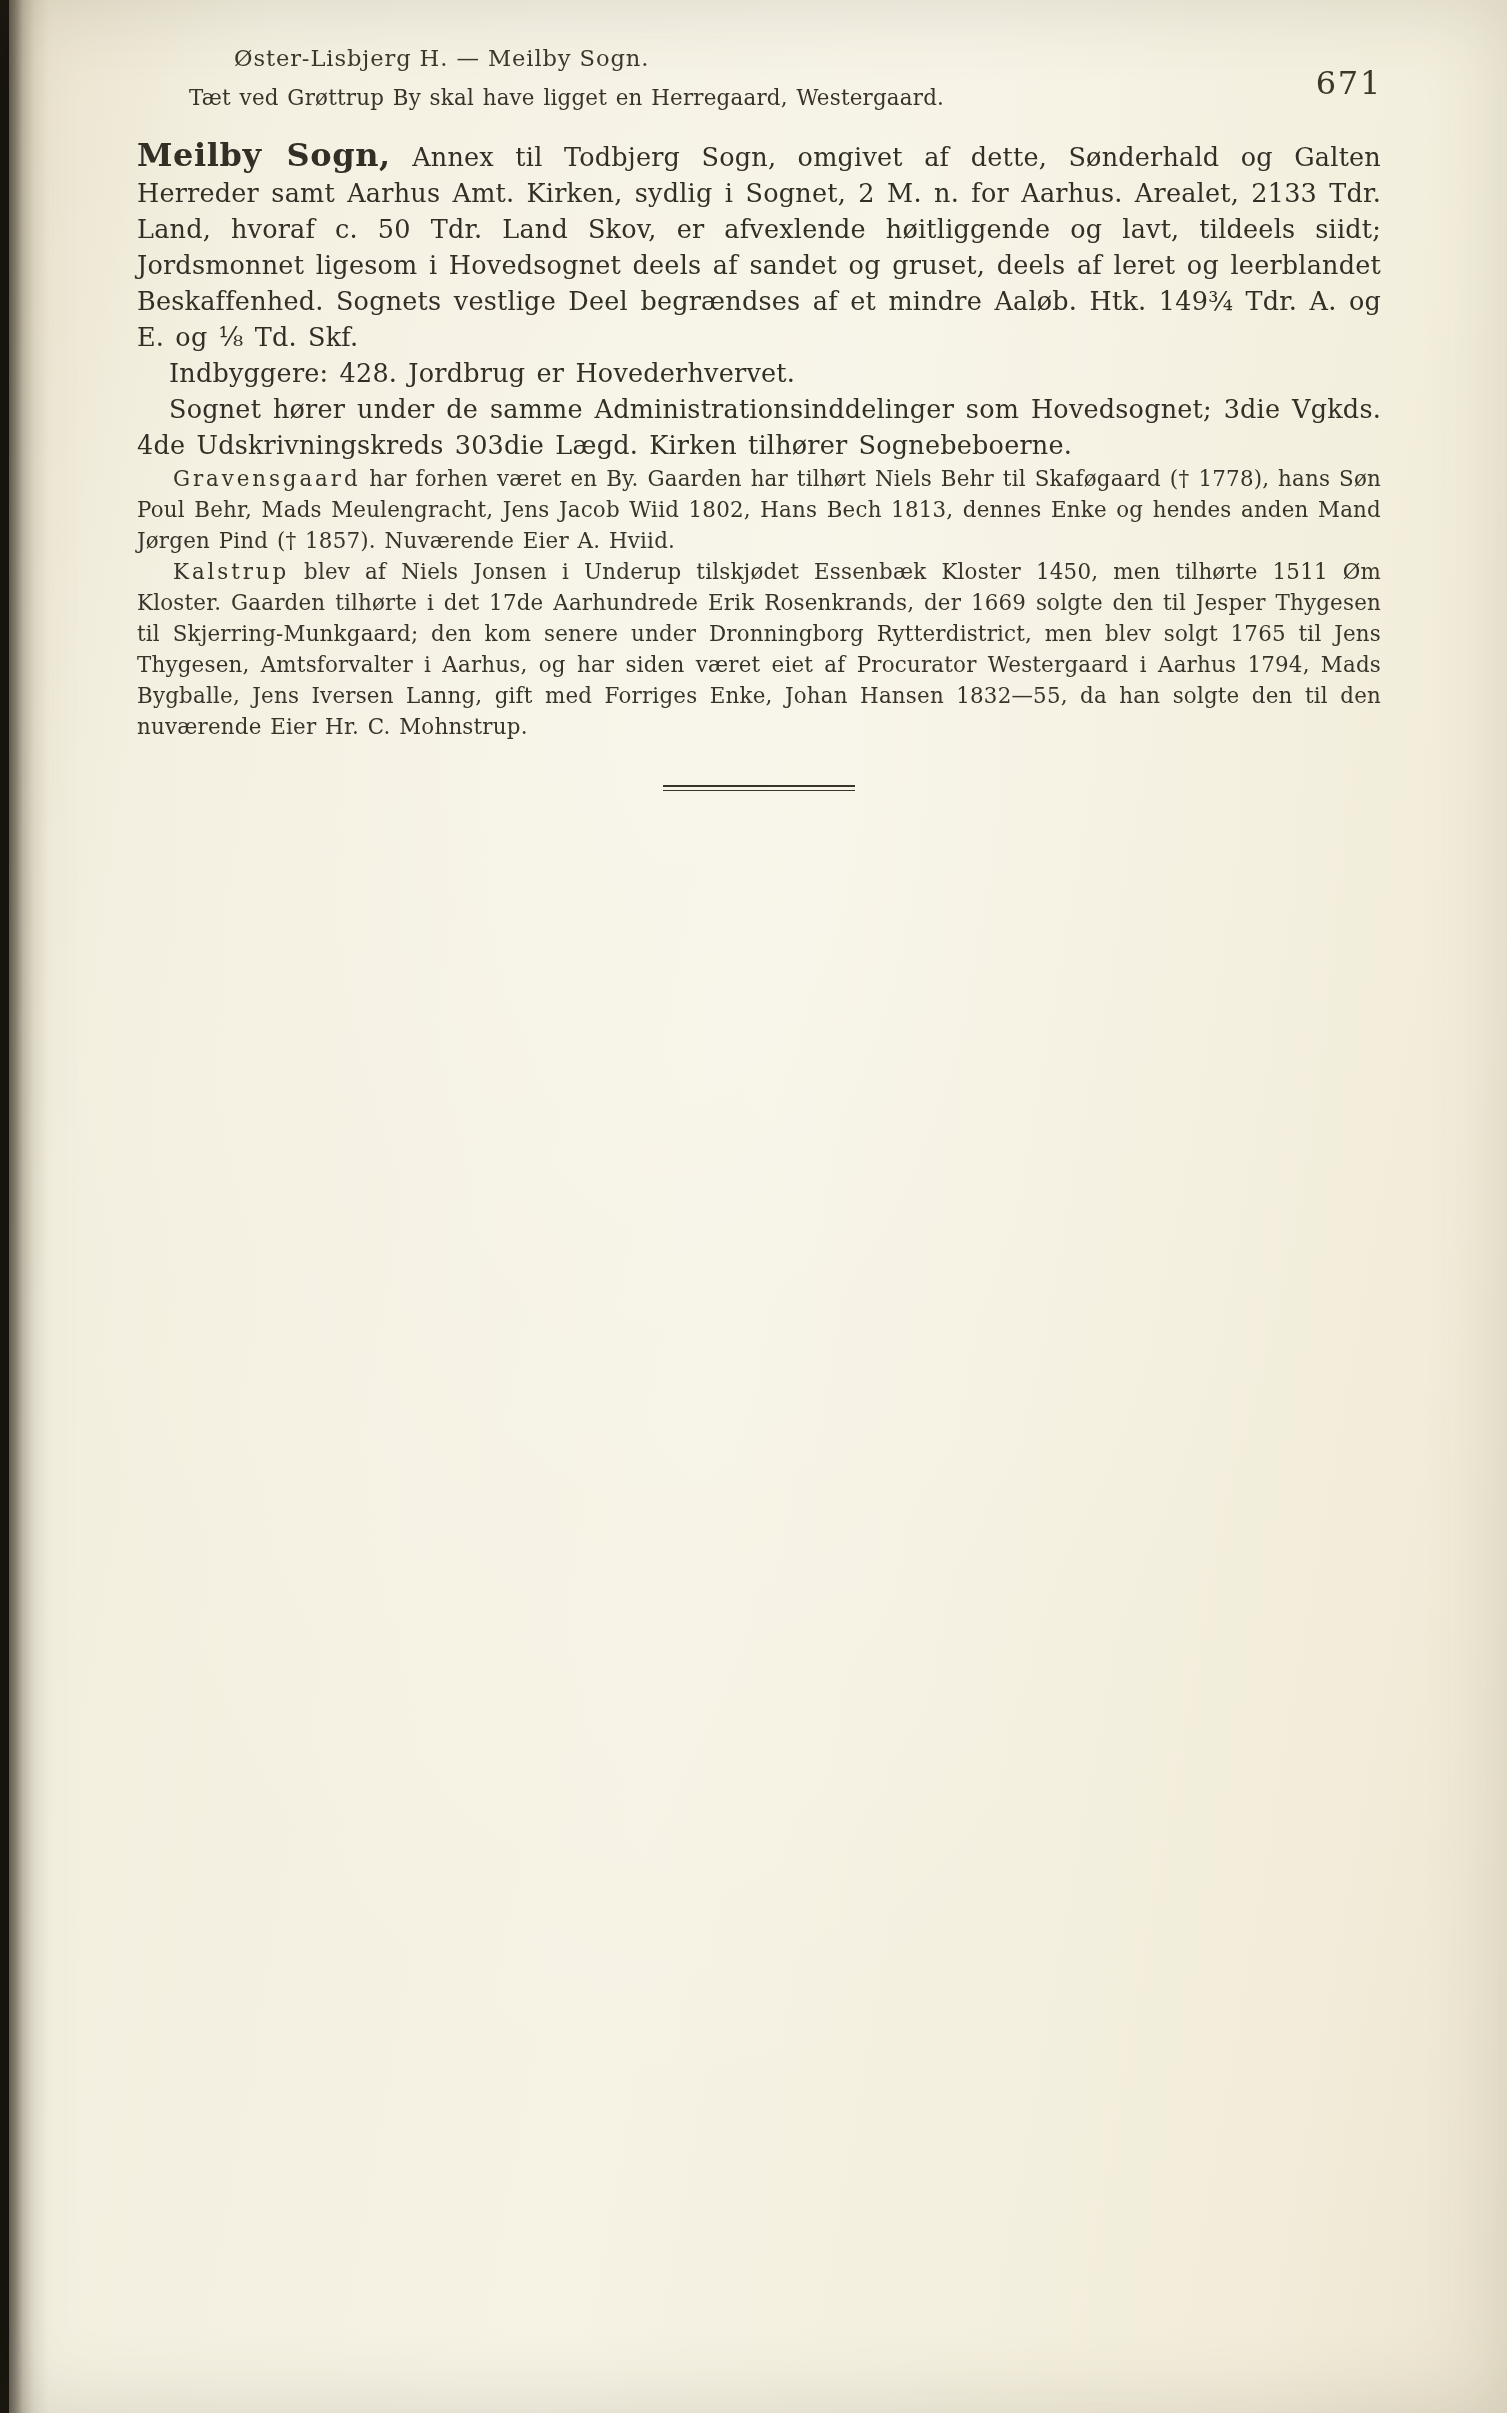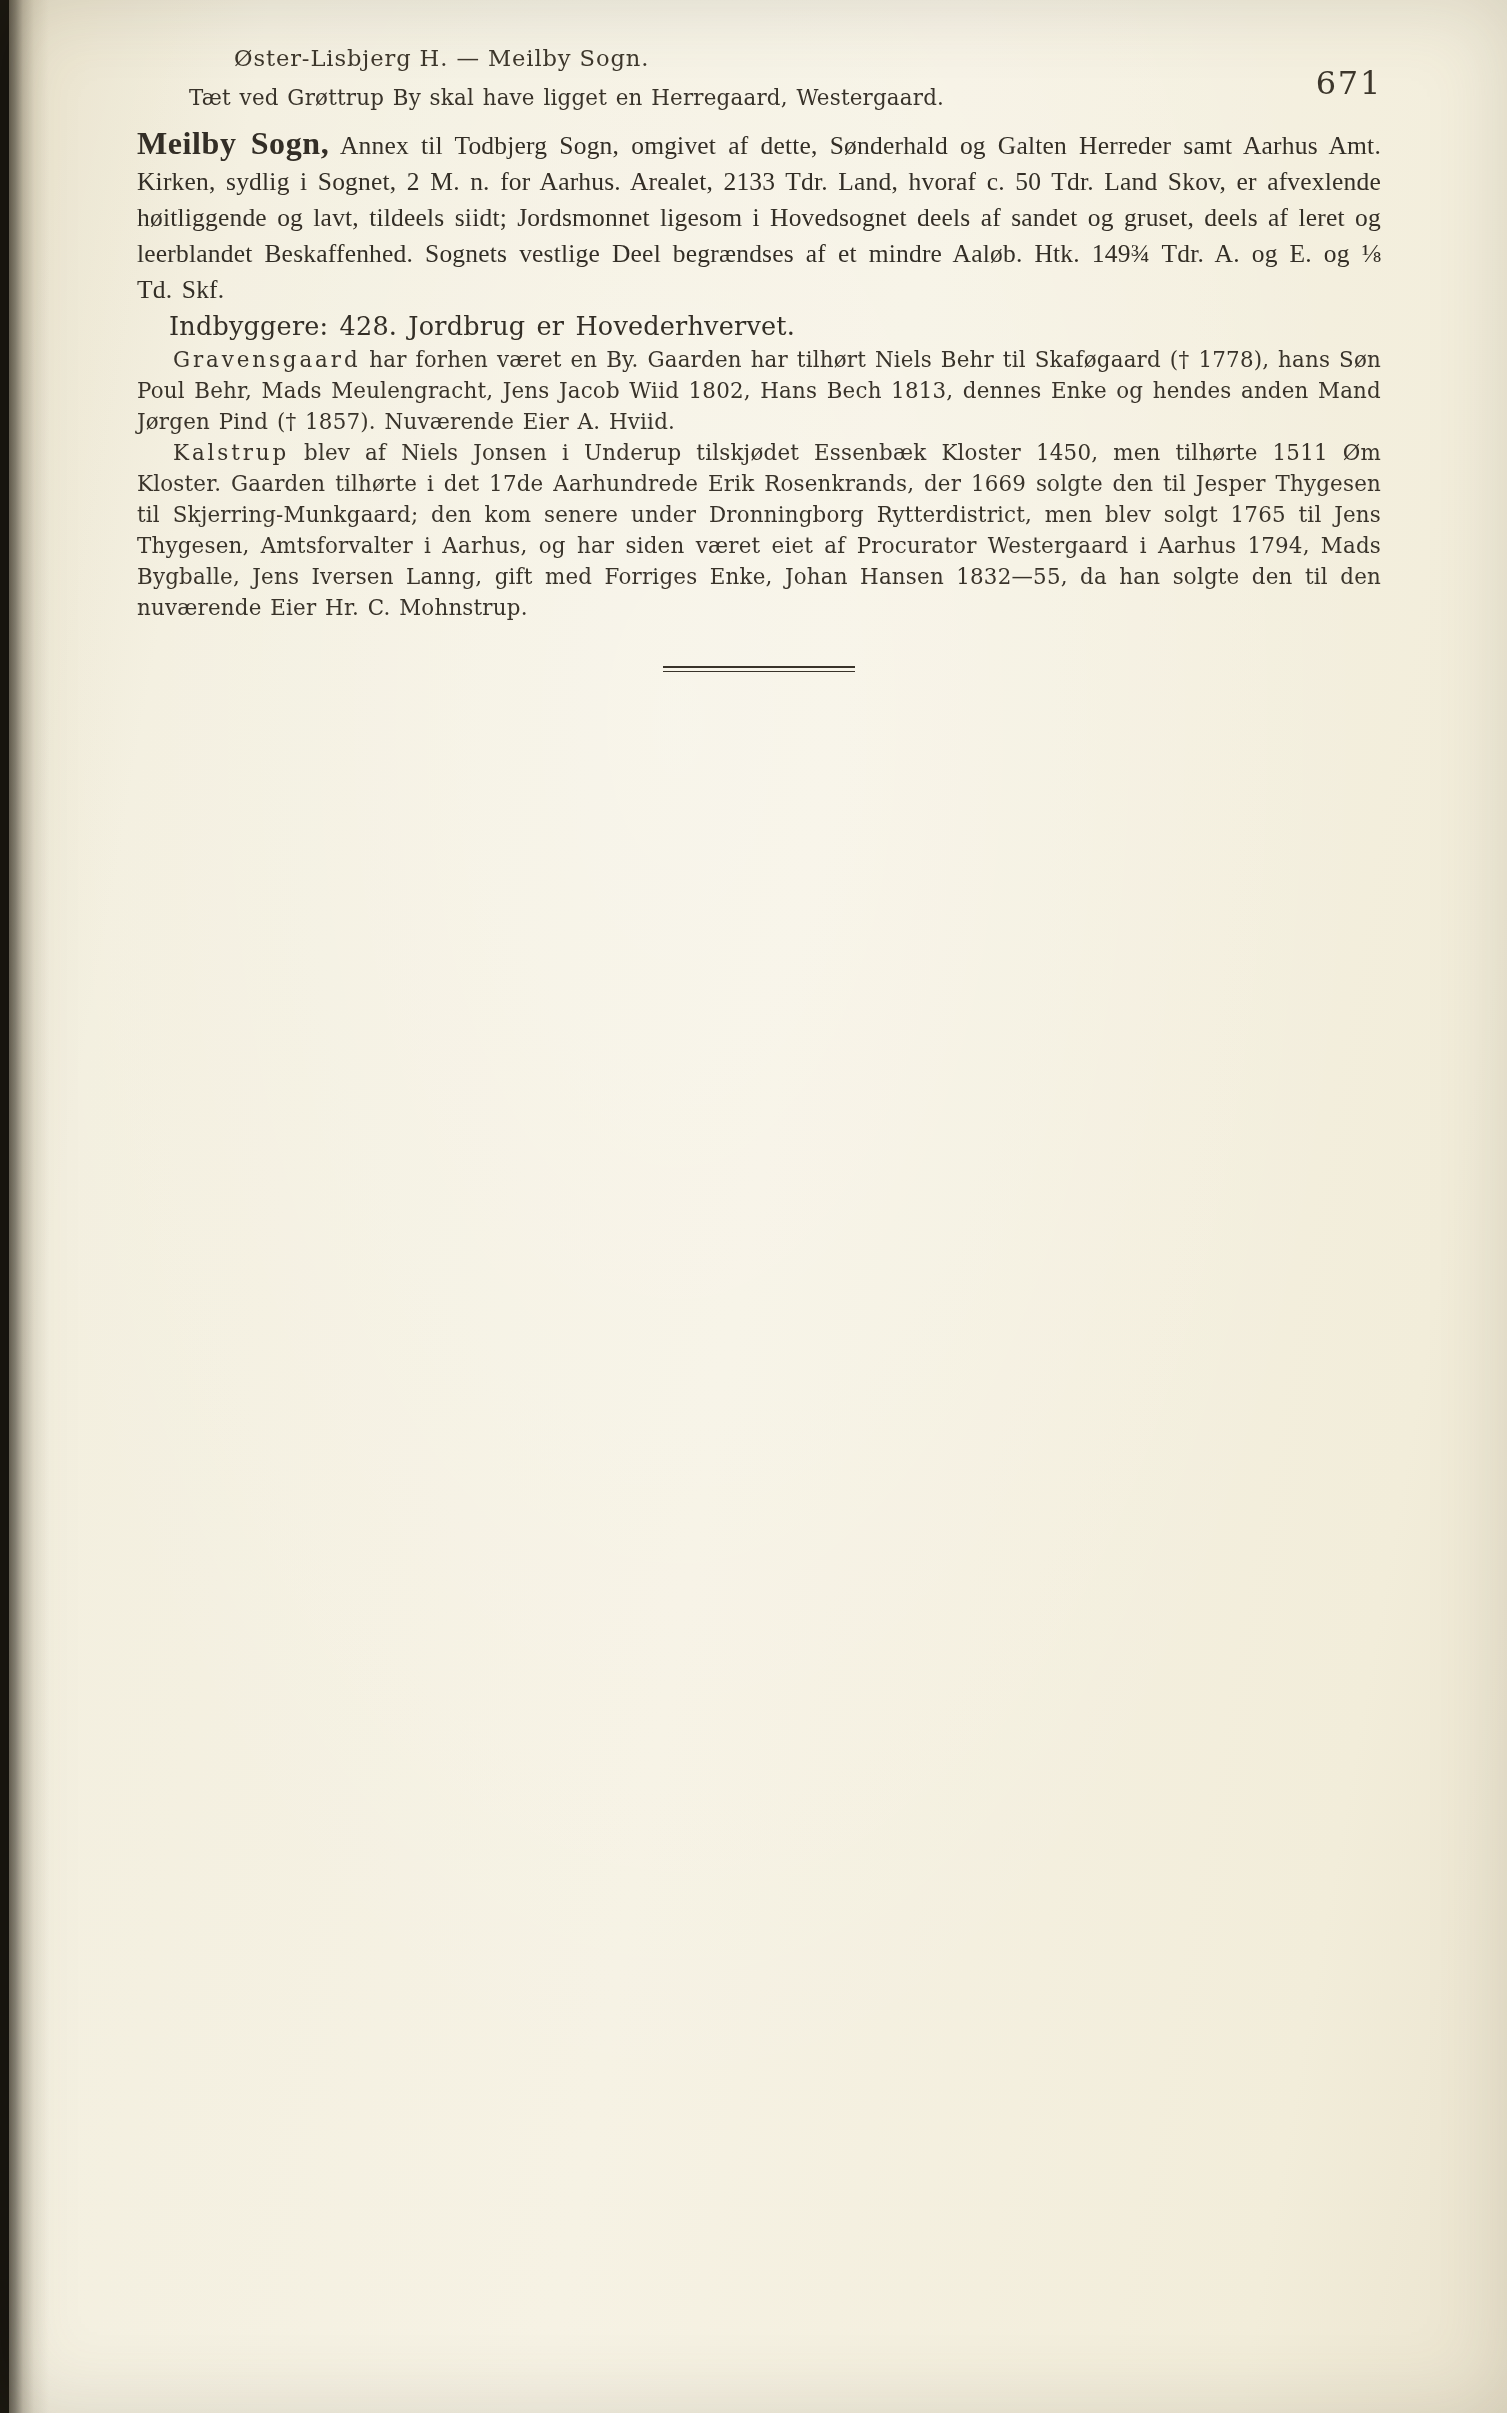--- a/index.html
+++ b/index.html
@@ -56,21 +56,21 @@
     font-size:21.4px; line-height:31px; color:#39332a;
     word-spacing:1.7px; letter-spacing:0.2px;
   }
   .main {
     font-size:25.5px; line-height:36px; color:#332e26;
     word-spacing:2.9px; letter-spacing:0.2px;
   }
   .indent     { text-indent:32px; }
   .indent-lg  { text-indent:52px; }
   .indent-sm  { text-indent:36px; }
-  .section-start { margin-top:12px;font-family:Liberation Serif, serif; }
+  .section-start { margin-top:24px; }
   .notes-start   { margin-top:21px; }
   .lead-bold {
     font-weight:bold; font-size:32px; letter-spacing:0.6px;
   }
   .lead-spaced { letter-spacing:2.9px; }
 
   .divider {
     width:192px; height:5.8px;
     margin:43px auto 0 auto;
     border-top:2.9px solid #39332a;
@@ -92,20 +92,21 @@
   <main class="text-block">
 
 
     <p class="small indent-lg">Tæt ved Grøttrup By skal have ligget en Herregaard, Westergaard.</p>
 
     <p class="main section-start"><span class="lead-bold">Meilby Sogn,</span><span> Annex til Todbjerg Sogn, omgivet af dette, Sønderhald og Galten Herreder samt Aarhus Amt. Kirken, sydlig i Sognet, 2 M. n. for Aarhus. Arealet, 2133 Tdr. Land, hvoraf c. 50 Tdr. Land Skov, er afvexlende høitliggende og lavt, tildeels siidt; Jordsmonnet ligesom i Hovedsognet deels af sandet og gruset, deels af leret og leerblandet Beskaffenhed. Sognets vestlige Deel begrændses af et mindre Aaløb. Htk. 149¾ Tdr. A. og E. og ⅛ Td. Skf.</span></p>
 
 
     <p class="main indent">Indbyggere: 428. Jordbrug er Hovederhvervet.</p>
 
+    <p class="main indent">Sognet hører under de samme Administrationsinddelinger som Hovedsognet; 3die Vgkds. 4de Udskrivningskreds 303die Lægd. Kirken tilhører Sognebeboerne.</p>
 
 
     <p class="small indent-sm"><span class="lead-spaced">Gravensgaard</span><span> har forhen været en By. Gaarden har tilhørt Niels Behr til Skaføgaard († 1778), hans Søn Poul Behr, Mads Meulengracht, Jens Jacob Wiid 1802, Hans Bech 1813, dennes Enke og hendes anden Mand Jørgen Pind († 1857). Nuværende Eier A. Hviid.</span></p>
 
     <p class="small indent-sm"><span class="lead-spaced">Kalstrup</span><span> blev af Niels Jonsen i Underup tilskjødet Essenbæk Kloster 1450, men tilhørte 1511 Øm Kloster. Gaarden tilhørte i det 17de Aarhundrede Erik Rosenkrands, der 1669 solgte den til Jesper Thygesen til Skjerring-Munkgaard; den kom senere under Dronningborg Rytterdistrict, men blev solgt 1765 til Jens Thygesen, Amtsforvalter i Aarhus, og har siden været eiet af Procurator Westergaard i Aarhus 1794, Mads Bygballe, Jens Iversen Lanng, gift med Forriges Enke, Johan Hansen 1832—55, da han solgte den til den nuværende Eier Hr. C. Mohnstrup.</span></p>
 
     <div class="divider"></div>
 
   </main>
 

